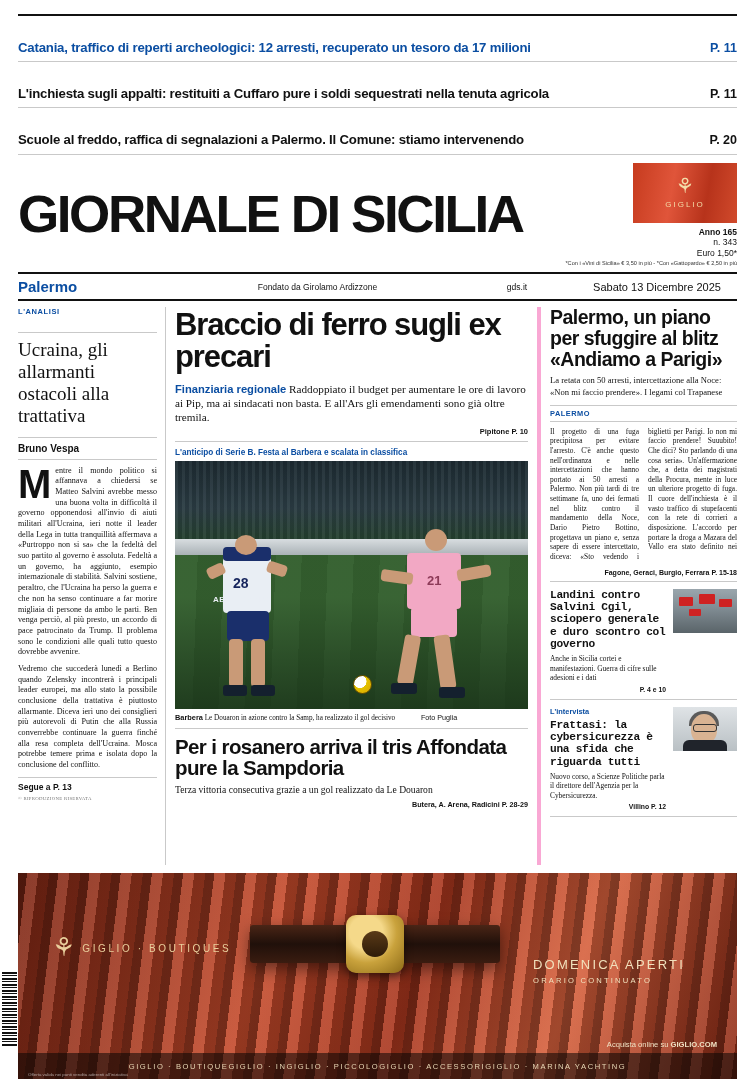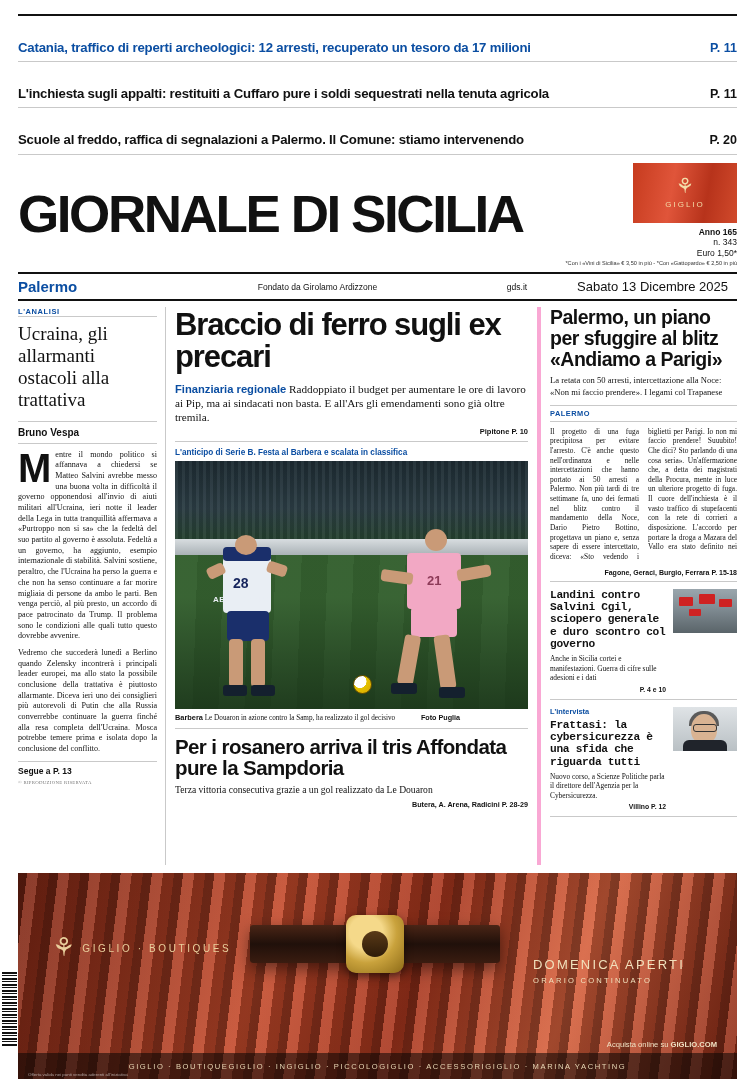--- a/index.html
+++ b/index.html
@@ -157,23 +157,23 @@
     flex: 0 0 auto;
     width: 120px;
     text-align: center;
     font-family: "Liberation Sans", sans-serif;
     font-size: 8.5px;
     color: #111;
   }
   .issue-date {
     flex: 0 0 auto;
     width: 160px;
-    text-align: left;
-    font-family: "Liberation Sans", sans-serif;
-    font-size: 13px;
+    text-align: center;
+    font-family: "Liberation Sans", sans-serif;
+    font-size: 11px;
     color: #111;
   }
 
   
   .content {
     display: flex;
     margin-top: 6px;
     height: 558px;
   }
   .col-left {
@@ -197,21 +197,21 @@
   }
 
   
   .kicker-blue {
     font-family: "Liberation Sans", sans-serif;
     font-size: 7.5px;
     font-weight: bold;
     color: #0b4ea2;
     letter-spacing: 0.6px;
     border-bottom: 1px solid #c9c9c9;
-    padding-bottom: 0;
+    padding-bottom: 16px;
     margin-bottom: 6px;
   }
   .left-title {
     font-family: "Liberation Serif", serif;
     font-size: 19px;
     line-height: 1.15;
     color: #111;
     font-weight: normal;
   }
   .byline-box {
@@ -342,21 +342,21 @@
   }
   .photo-caption {
     font-size: 7.2px;
     line-height: 1.25;
     margin-top: 4px;
     color: #111;
     border-bottom: 1px solid #c9c9c9;
     padding-bottom: 5px;
   }
   .photo-caption b { font-family: "Liberation Sans", sans-serif; font-size: 7.4px;}
-  .photo-caption .credit { font-family: "Liberation Sans", sans-serif; font-weight: bold; padding-left: 24px; }
+  .photo-caption .credit { font-family: "Liberation Sans", sans-serif; font-weight: normal; padding-left: 24px; }
   .sport-head {
     font-family: "Liberation Sans", sans-serif;
     font-weight: bold;
     font-size: 20.5px;
     line-height: 1.06;
     letter-spacing: -0.6px;
     margin-top: 7px;
     color: #111;
   }
   .sport-sub {

